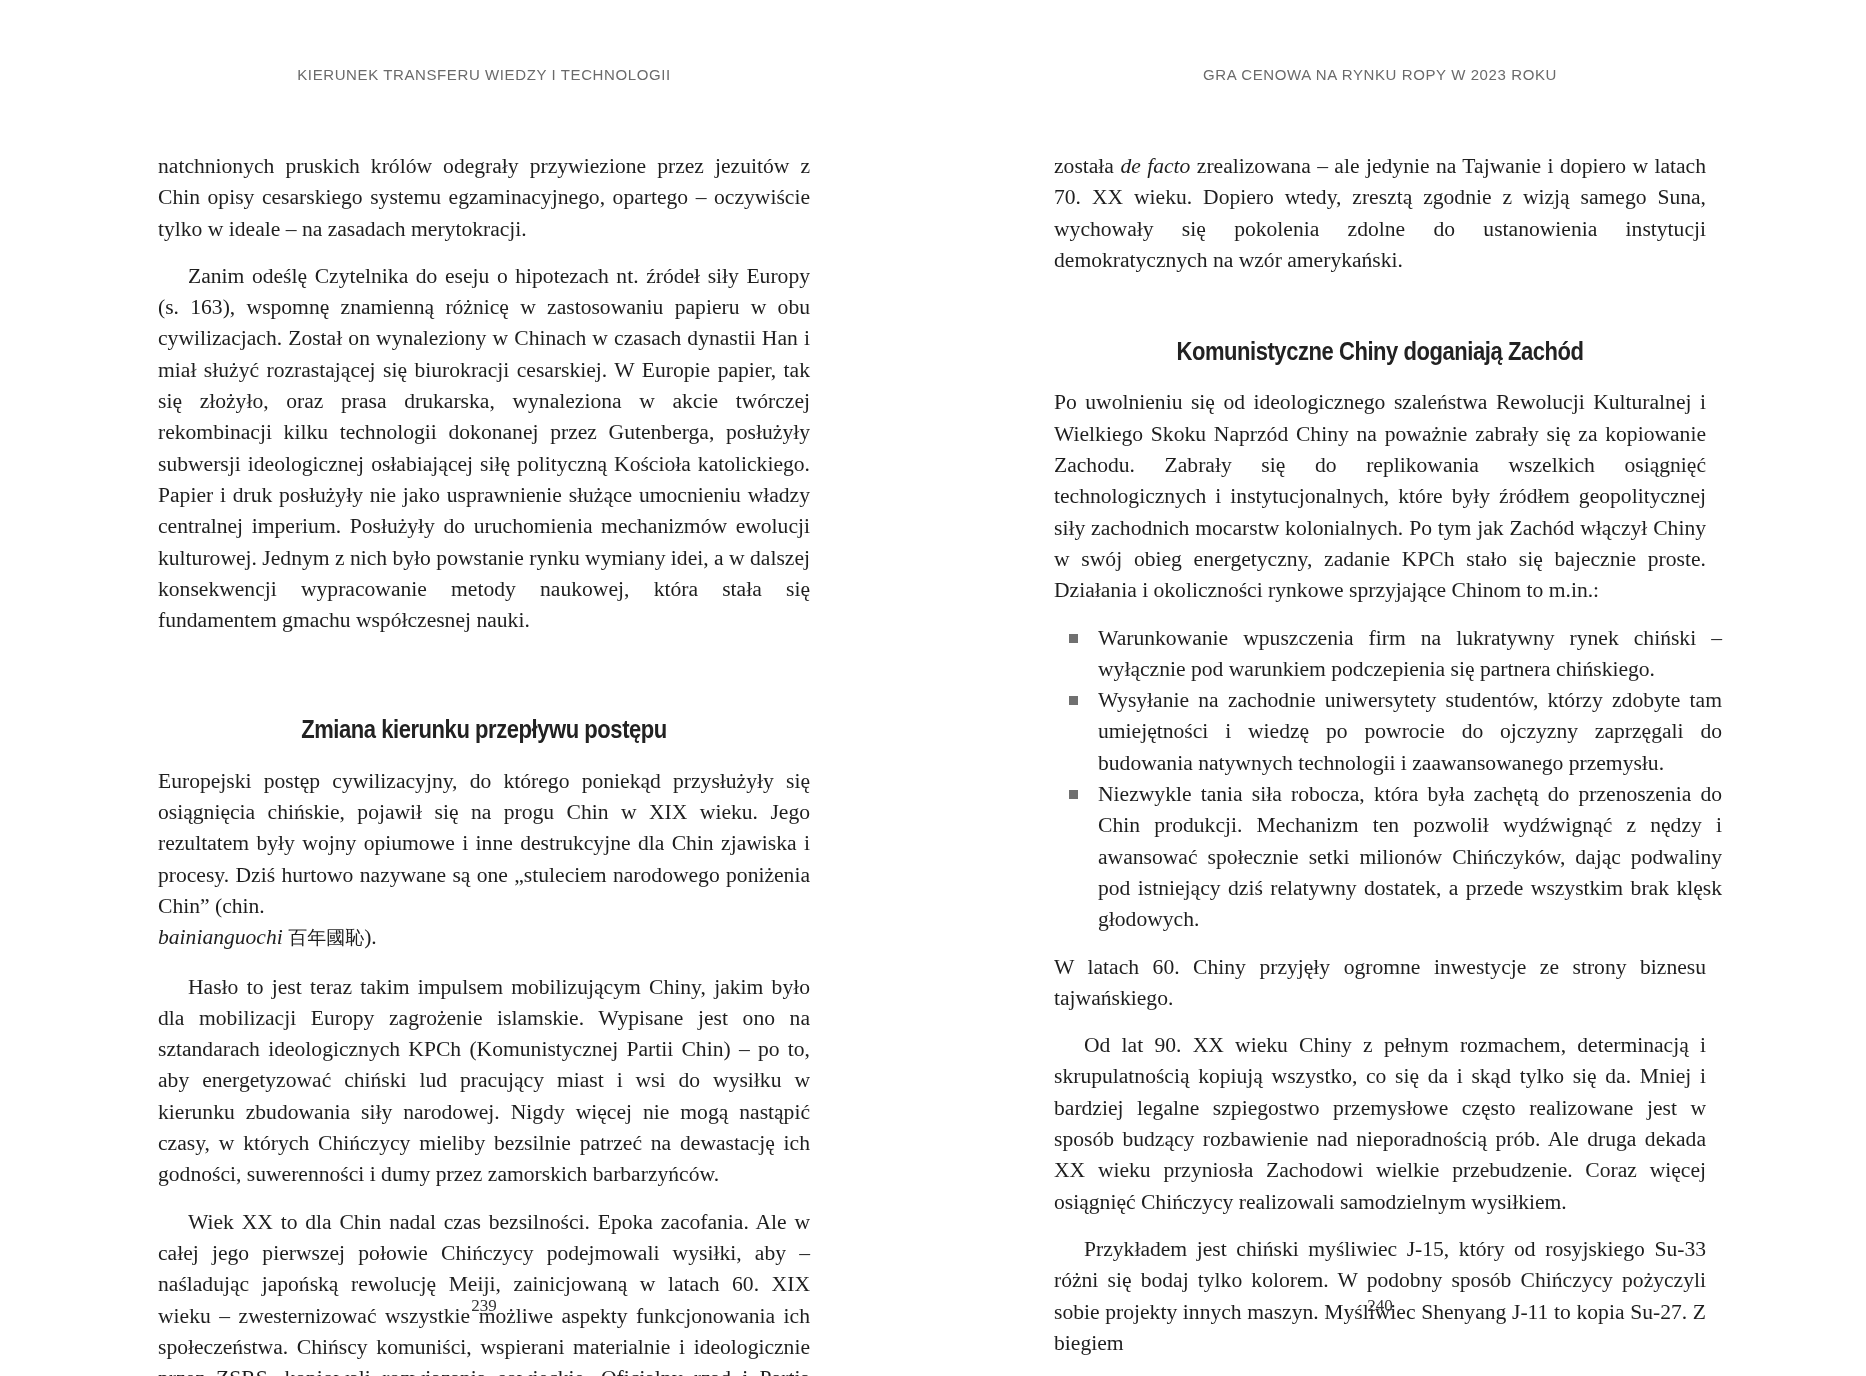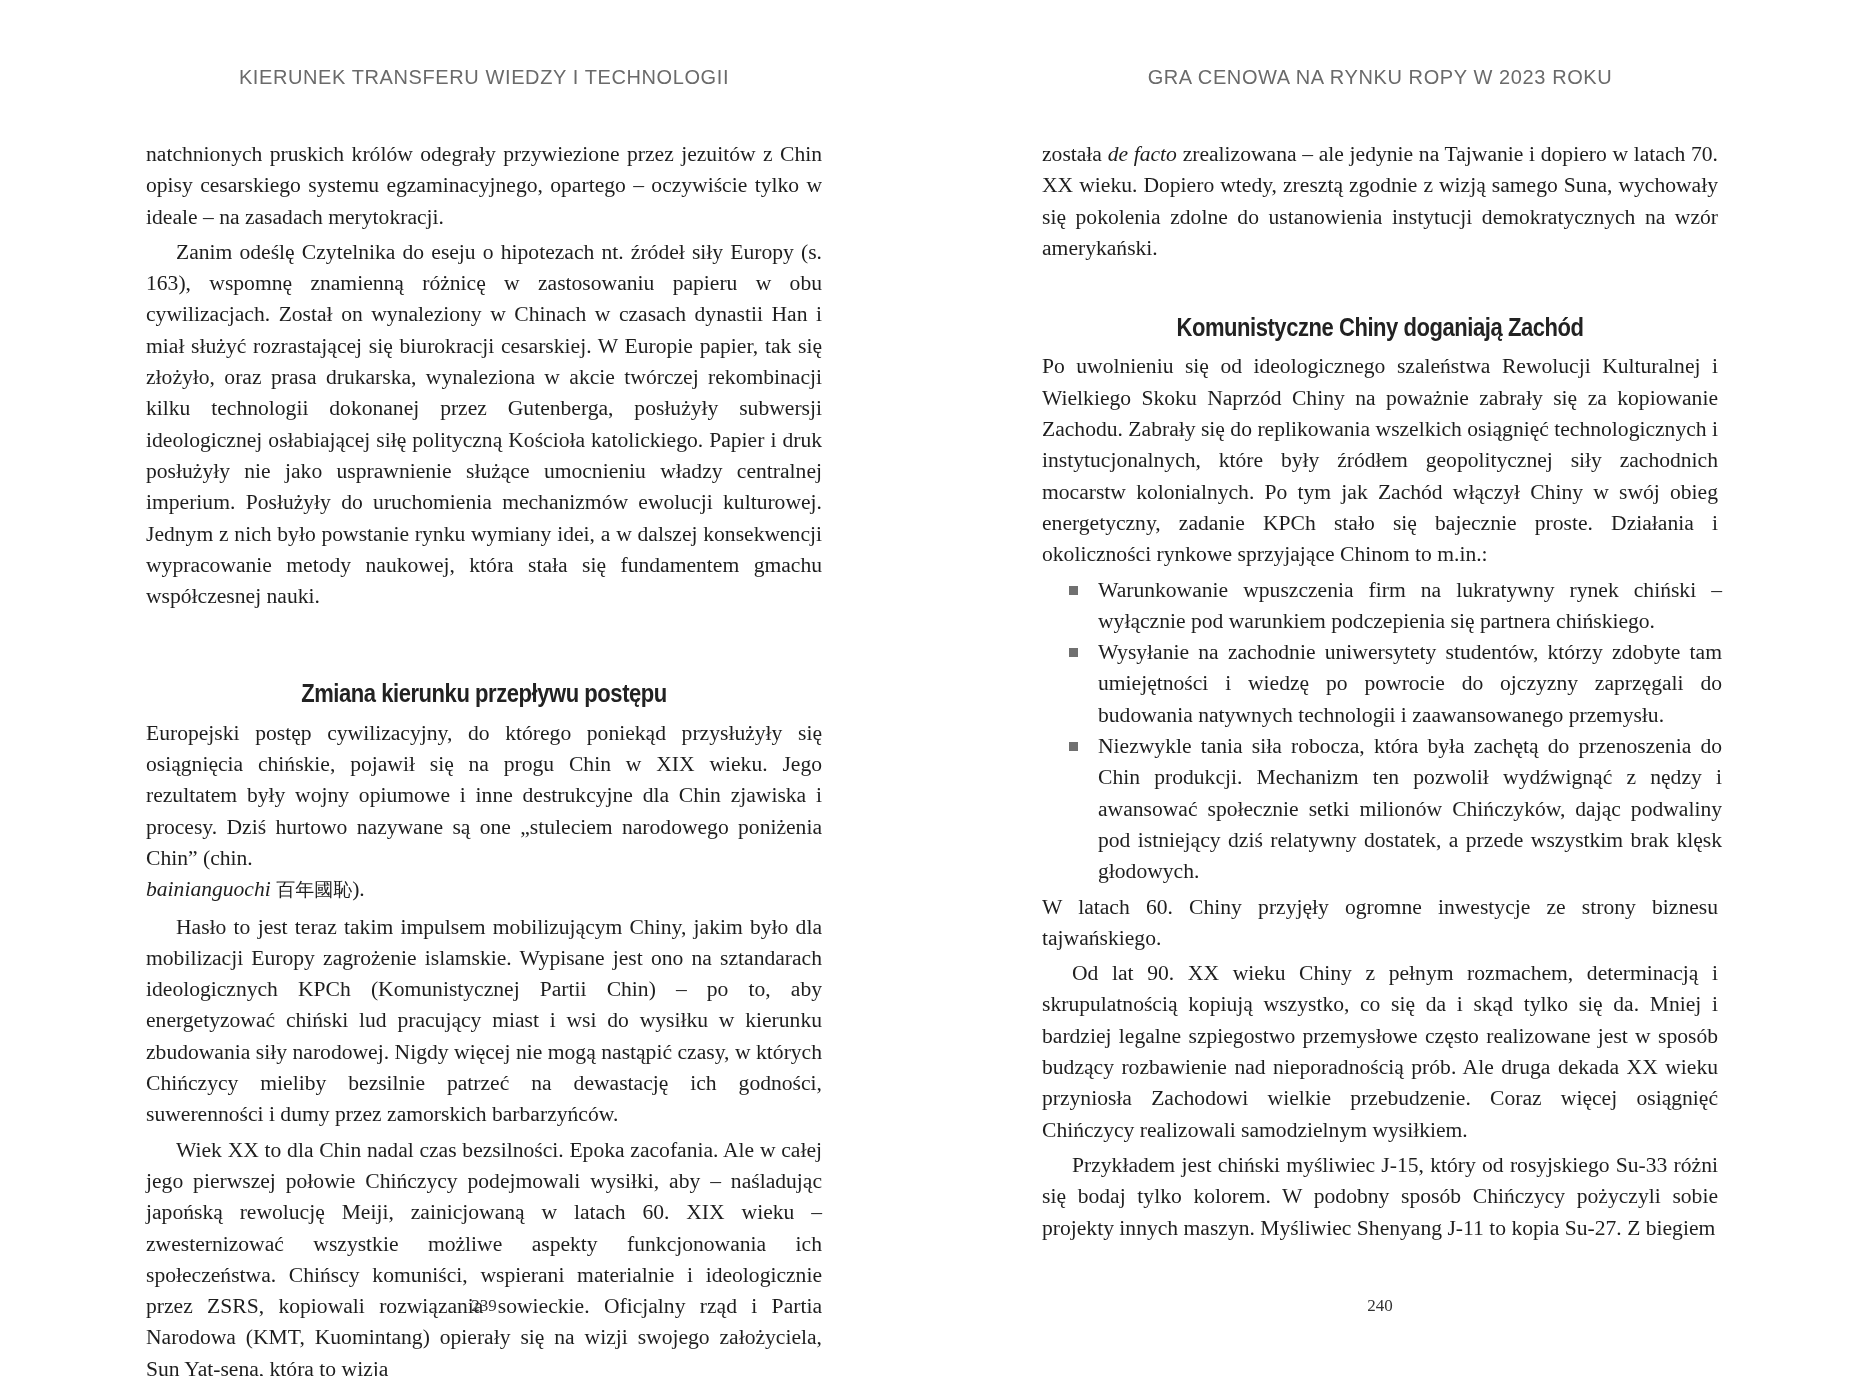--- a/index.html
+++ b/index.html
@@ -6,31 +6,31 @@
   body {
     width: 1866px; height: 1376px; background: #ffffff; position: relative; overflow: hidden;
     font-family: "Liberation Serif", "DejaVu Serif", serif; color: #1e1e1e;
   }
   .page { position: absolute; top: 0; height: 1376px; }
   .page.left { left: 0; width: 933px; }
   .page.right { left: 919px; width: 933px; }
   .running-head {
     position: absolute; top: 66px; left: 0; width: 100%;
     text-align: center; font-family: "Liberation Sans", "DejaVu Sans", sans-serif;
-    font-size: 20px; letter-spacing: 0.6px; color: #6a6a6a;
+    font-size: 15px; letter-spacing: 0.6px; color: #6a6a6a;
   }
   .page.left .running-head { left: 142px; width: 684px; }
   .page.right .running-head { left: 119px; width: 684px; }
   .body-text {
     position: absolute; top: 135px; width: 684px;
     font-size: 21.6px; line-height: 31.3px; text-align: justify; hyphens: manual;
   }
   .page.left .body-text { left: 142px; }
   .page.right .body-text { left: 119px; }
-  .body-text p { margin: 4px; }
+  .body-text p { margin: 16px; }
   .body-text p.indent { text-indent: 30px; }
   .heading {
     margin: 0; text-align: center;
     font-family: "Liberation Sans", "DejaVu Sans", sans-serif; font-weight: bold;
     font-size: 25px; letter-spacing: -0.5px; color: #222;
     line-height: 31.3px; padding-top: 62px; padding-bottom: 4px;
     transform: scaleX(0.88);
   }
   .page.right .heading { padding-top: 44px; }
   ul.bullets { list-style: none; margin: 0; padding: 0 0 0 60px; }

